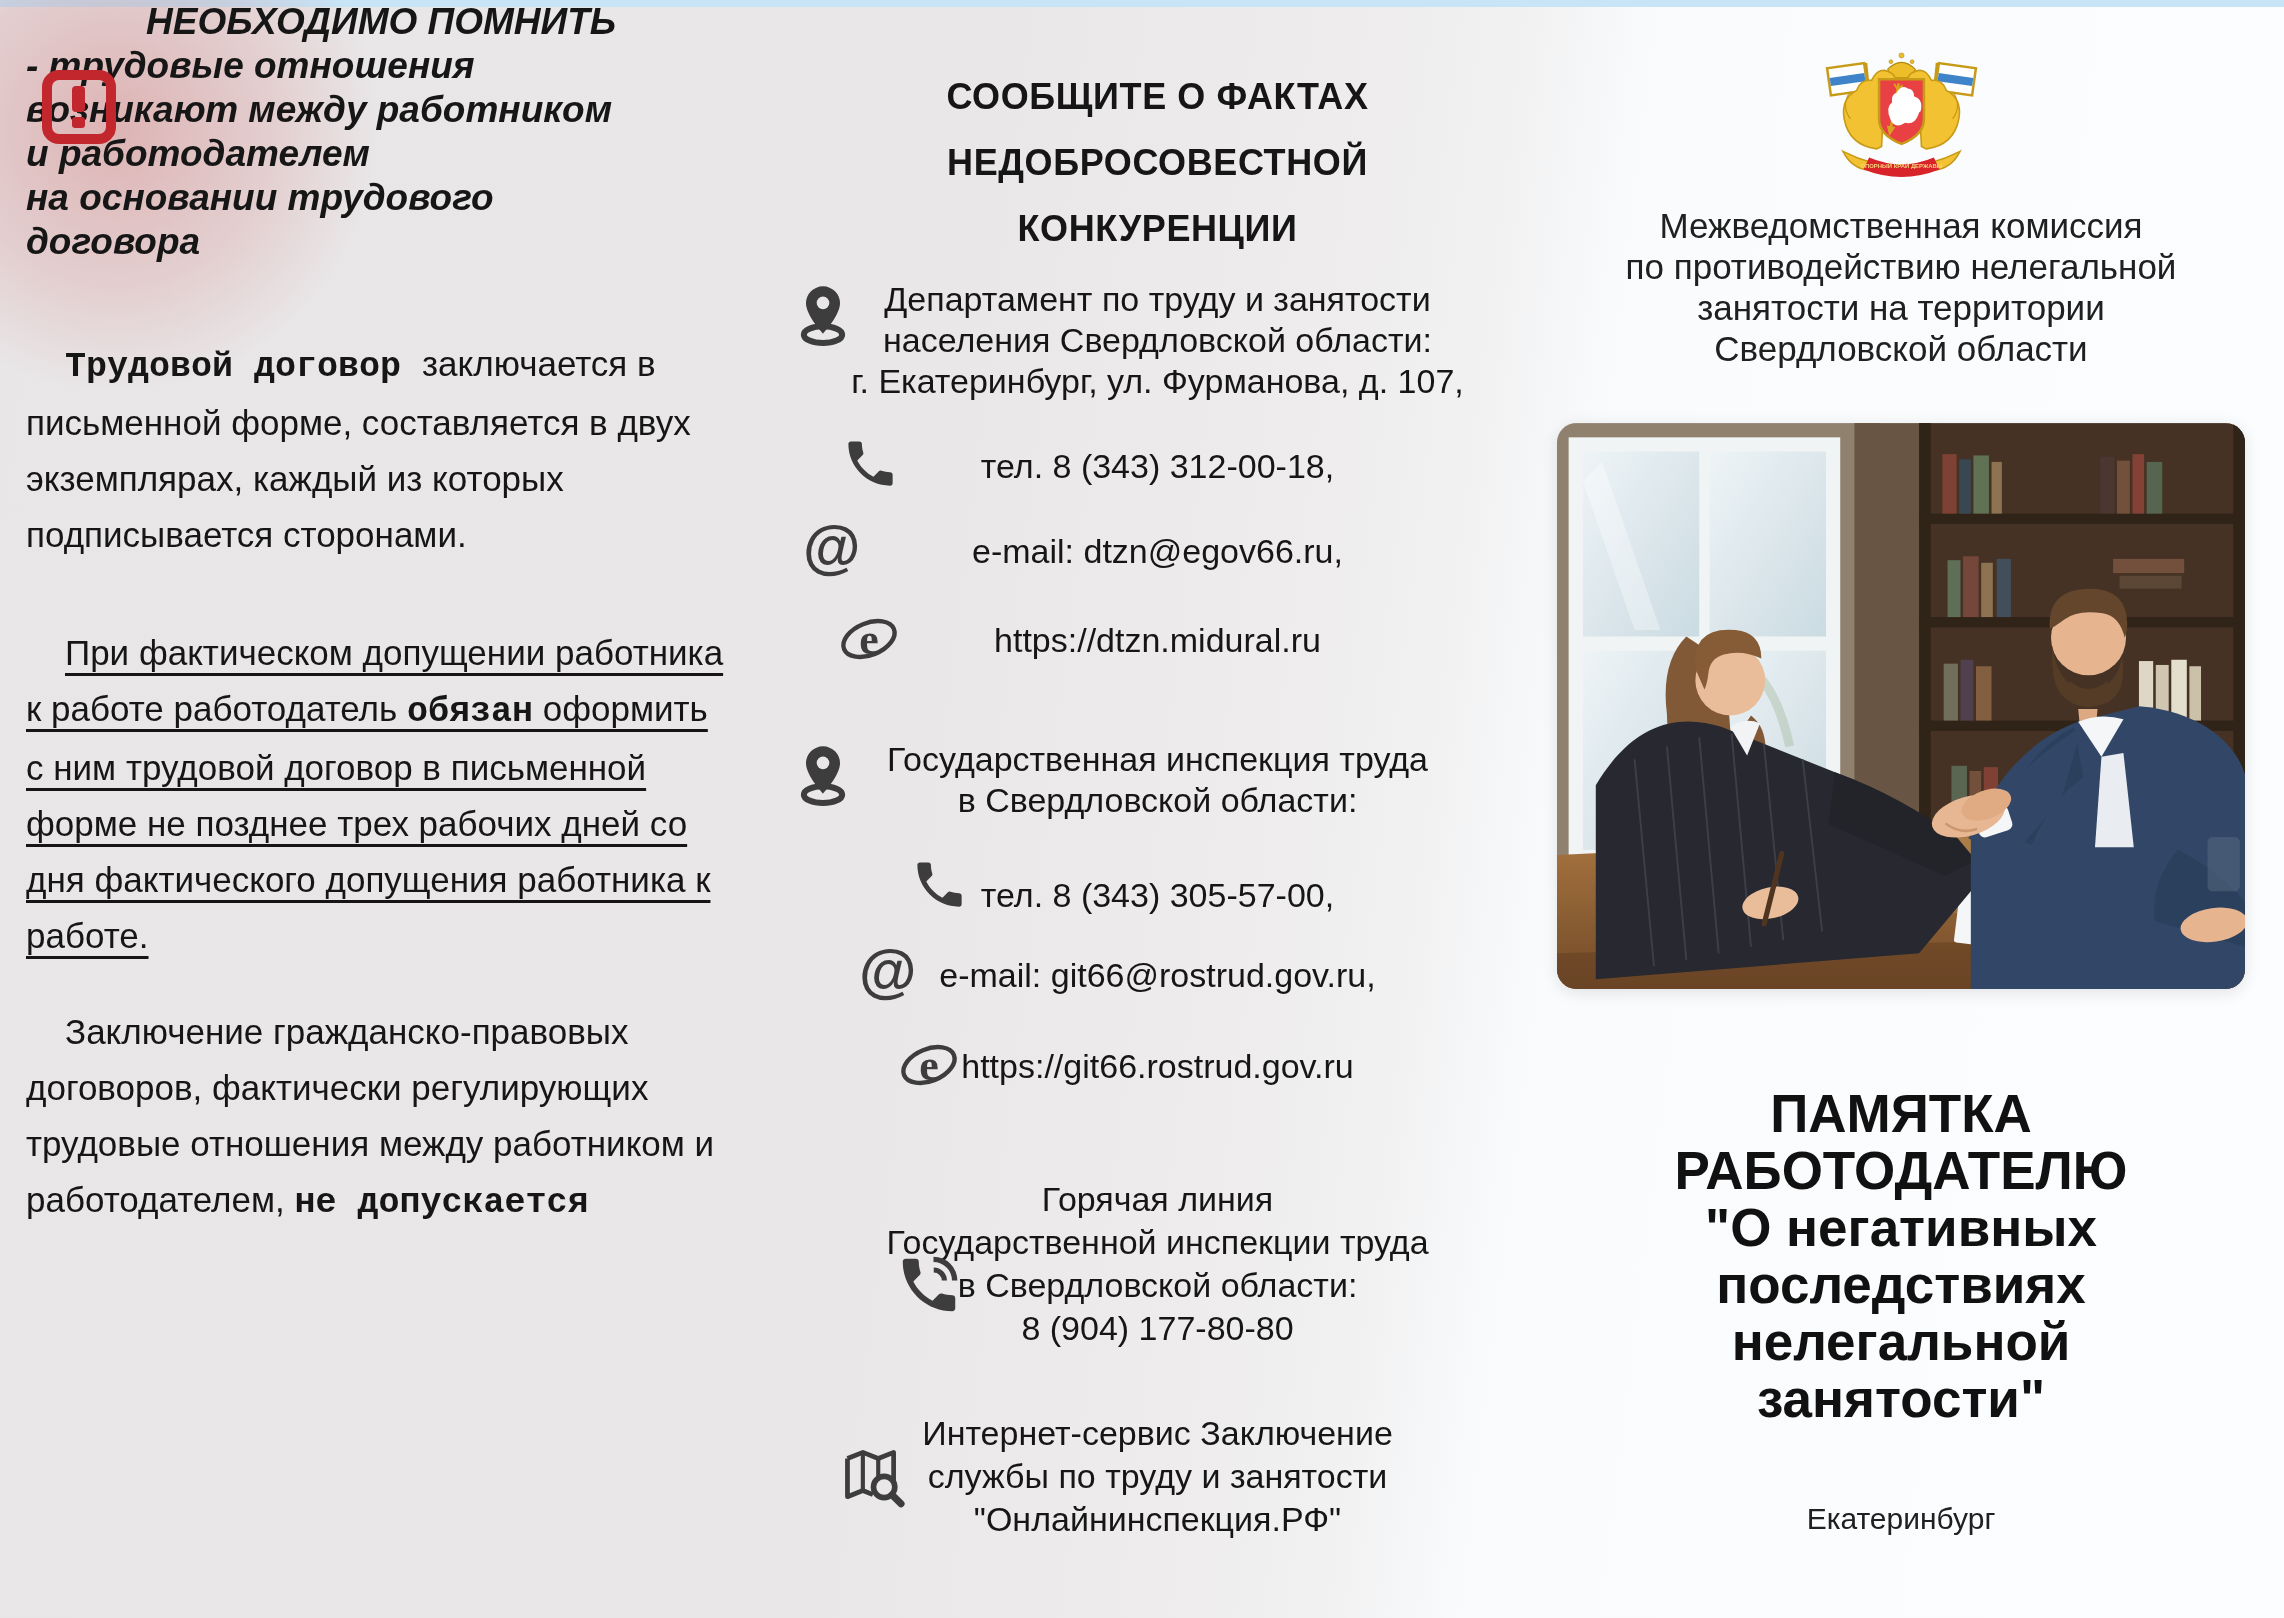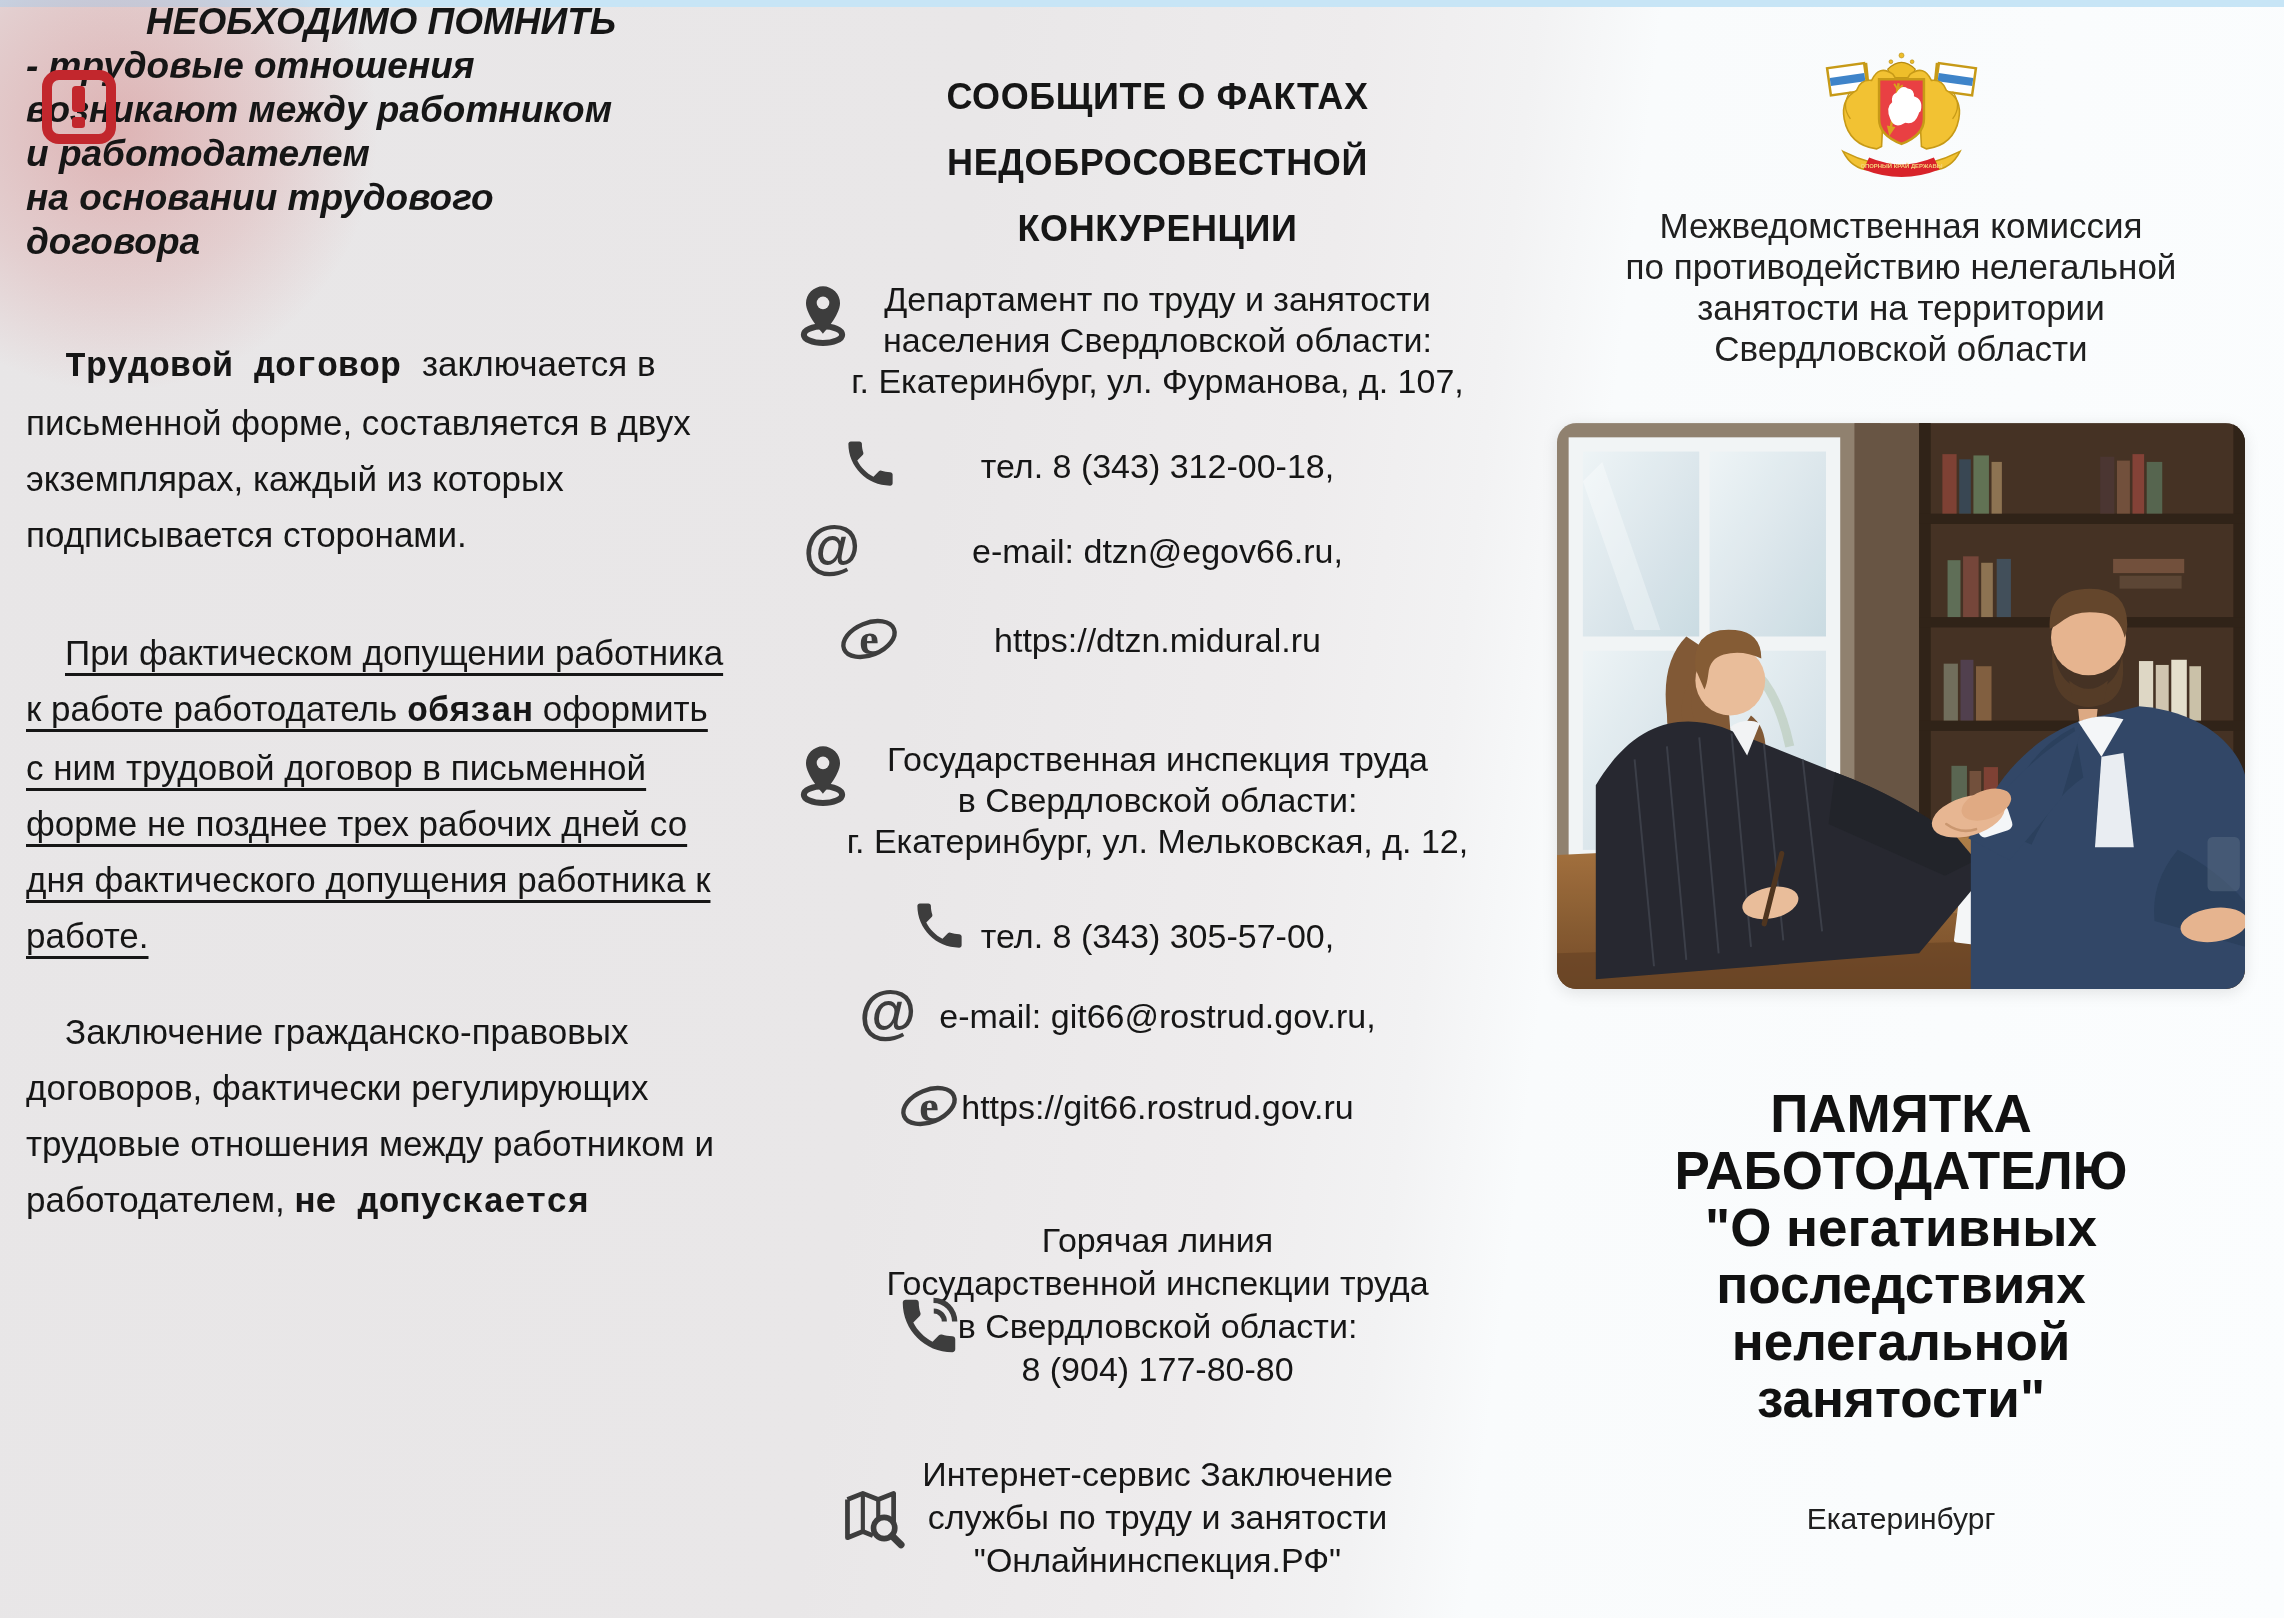--- a/index.html
+++ b/index.html
@@ -118,21 +118,20 @@
     </div>
 
     <div class="org org2">
       <svg class="ic pin-ic" viewBox="0 0 24 28" fill="none">
         <ellipse cx="12" cy="22.2" rx="8.2" ry="3.6" stroke="currentColor" stroke-width="2.6" fill="none"></ellipse>
         <path d="M12 1.5a7.3 7.3 0 0 0-7.3 7.3c0 5.2 7.3 13 7.3 13s7.3-7.8 7.3-13A7.3 7.3 0 0 0 12 1.5z" fill="currentColor"></path>
         <circle cx="12" cy="8.6" r="2.7" fill="#e9e7e8"></circle>
       </svg>
       <div>Государственная инспекция труда</div>
       <div>в Свердловской области:</div>
-      <div>г. Екатеринбург, ул. Мельковская, д. 12,</div>
     </div>
 
     <div class="row tel2">
       <svg class="ic tel2-ic" viewBox="0 0 24 24">
         <path fill="currentColor" d="M6.62 10.79c1.44 2.83 3.76 5.14 6.59 6.59l2.2-2.2c.27-.27.67-.36 1.02-.24 1.12.37 2.33.57 3.57.57.55 0 1 .45 1 1V20c0 .55-.45 1-1 1-9.39 0-17-7.61-17-17 0-.55.45-1 1-1h3.5c.55 0 1 .45 1 1 0 1.25.2 2.45.57 3.57.11.35.03.74-.25 1.02l-2.2 2.2z"></path>
       </svg>
       <span>тел. 8 (343) 305-57-00,</span>
     </div>
     <div class="row at2">
       <span class="ic at-sym at2-ic">@</span>

